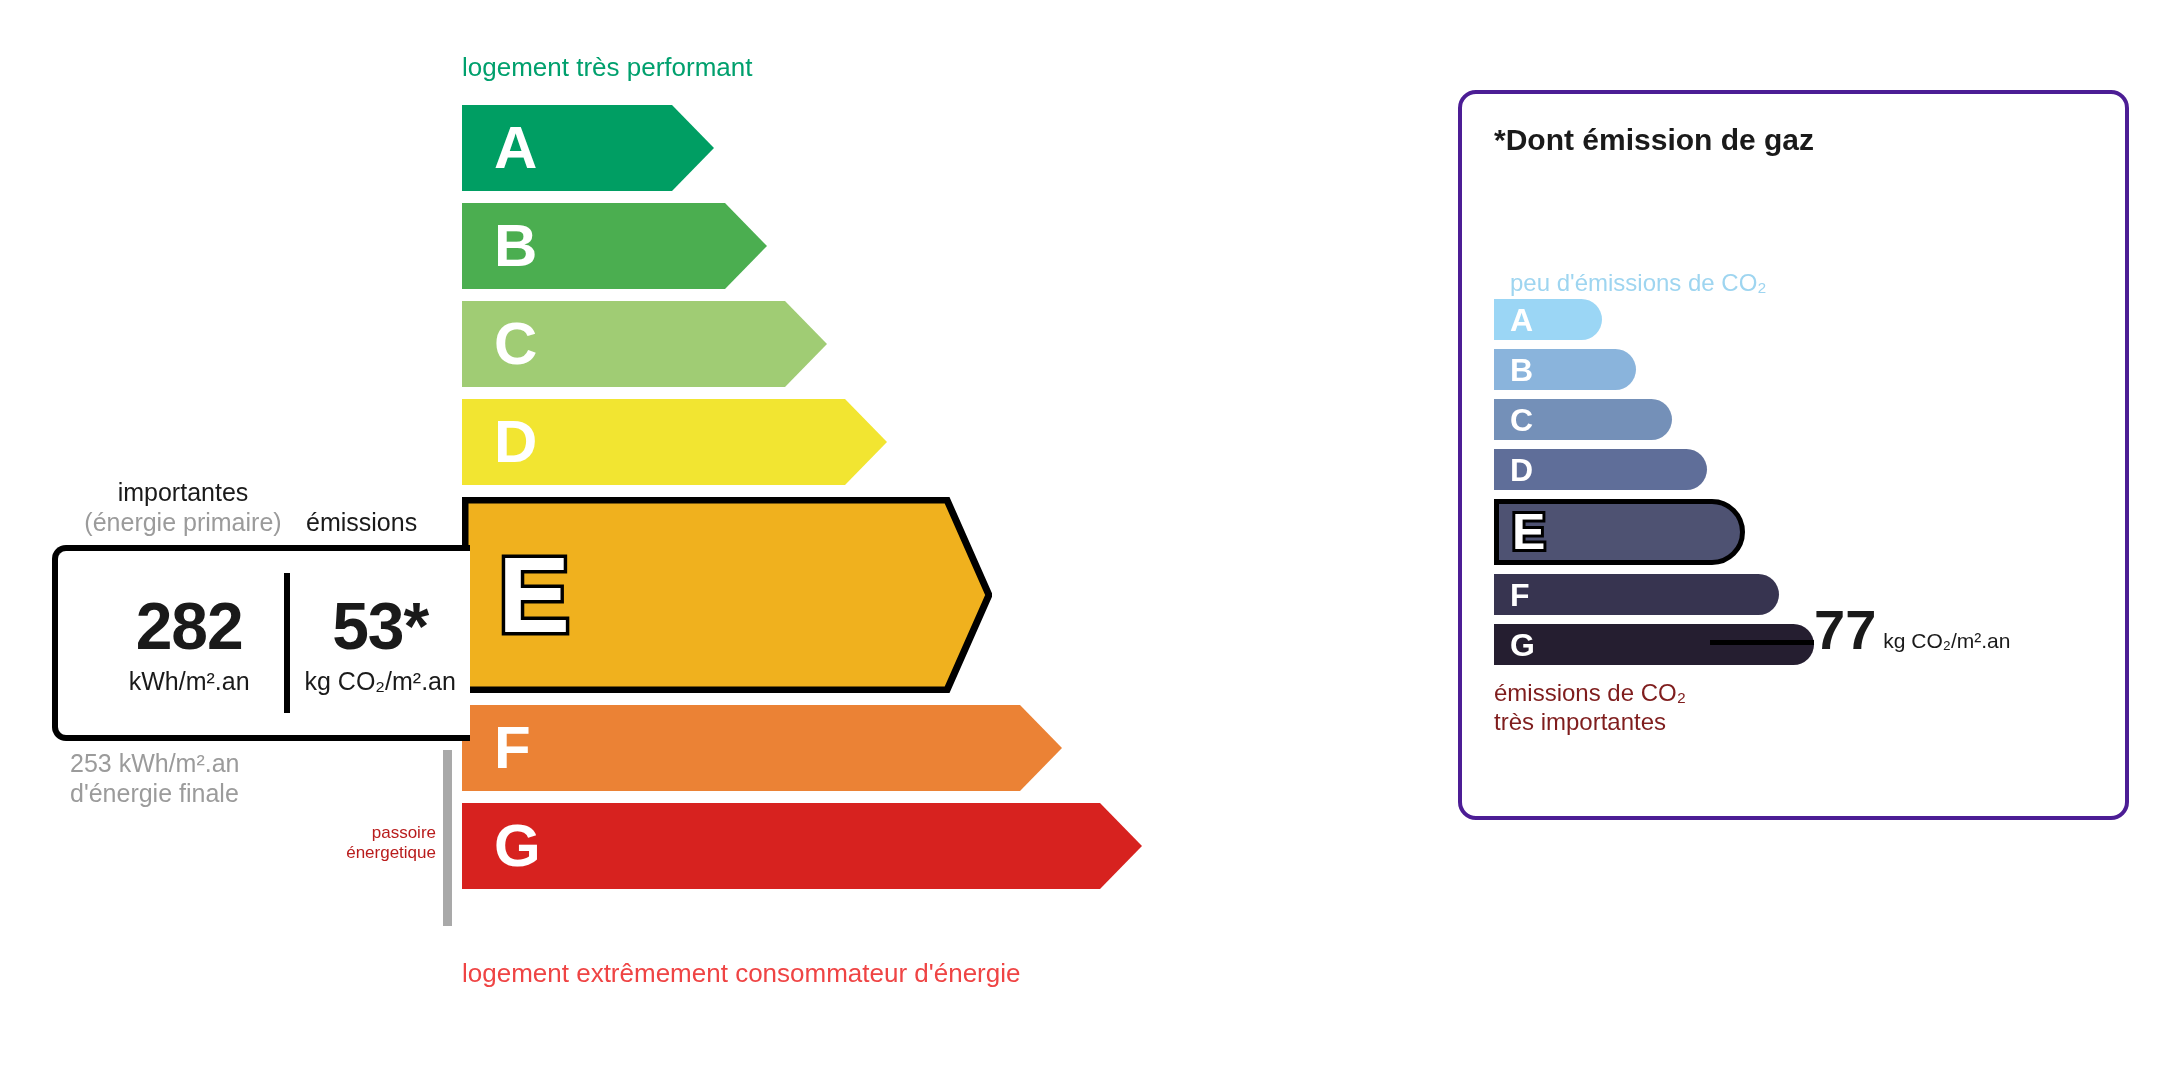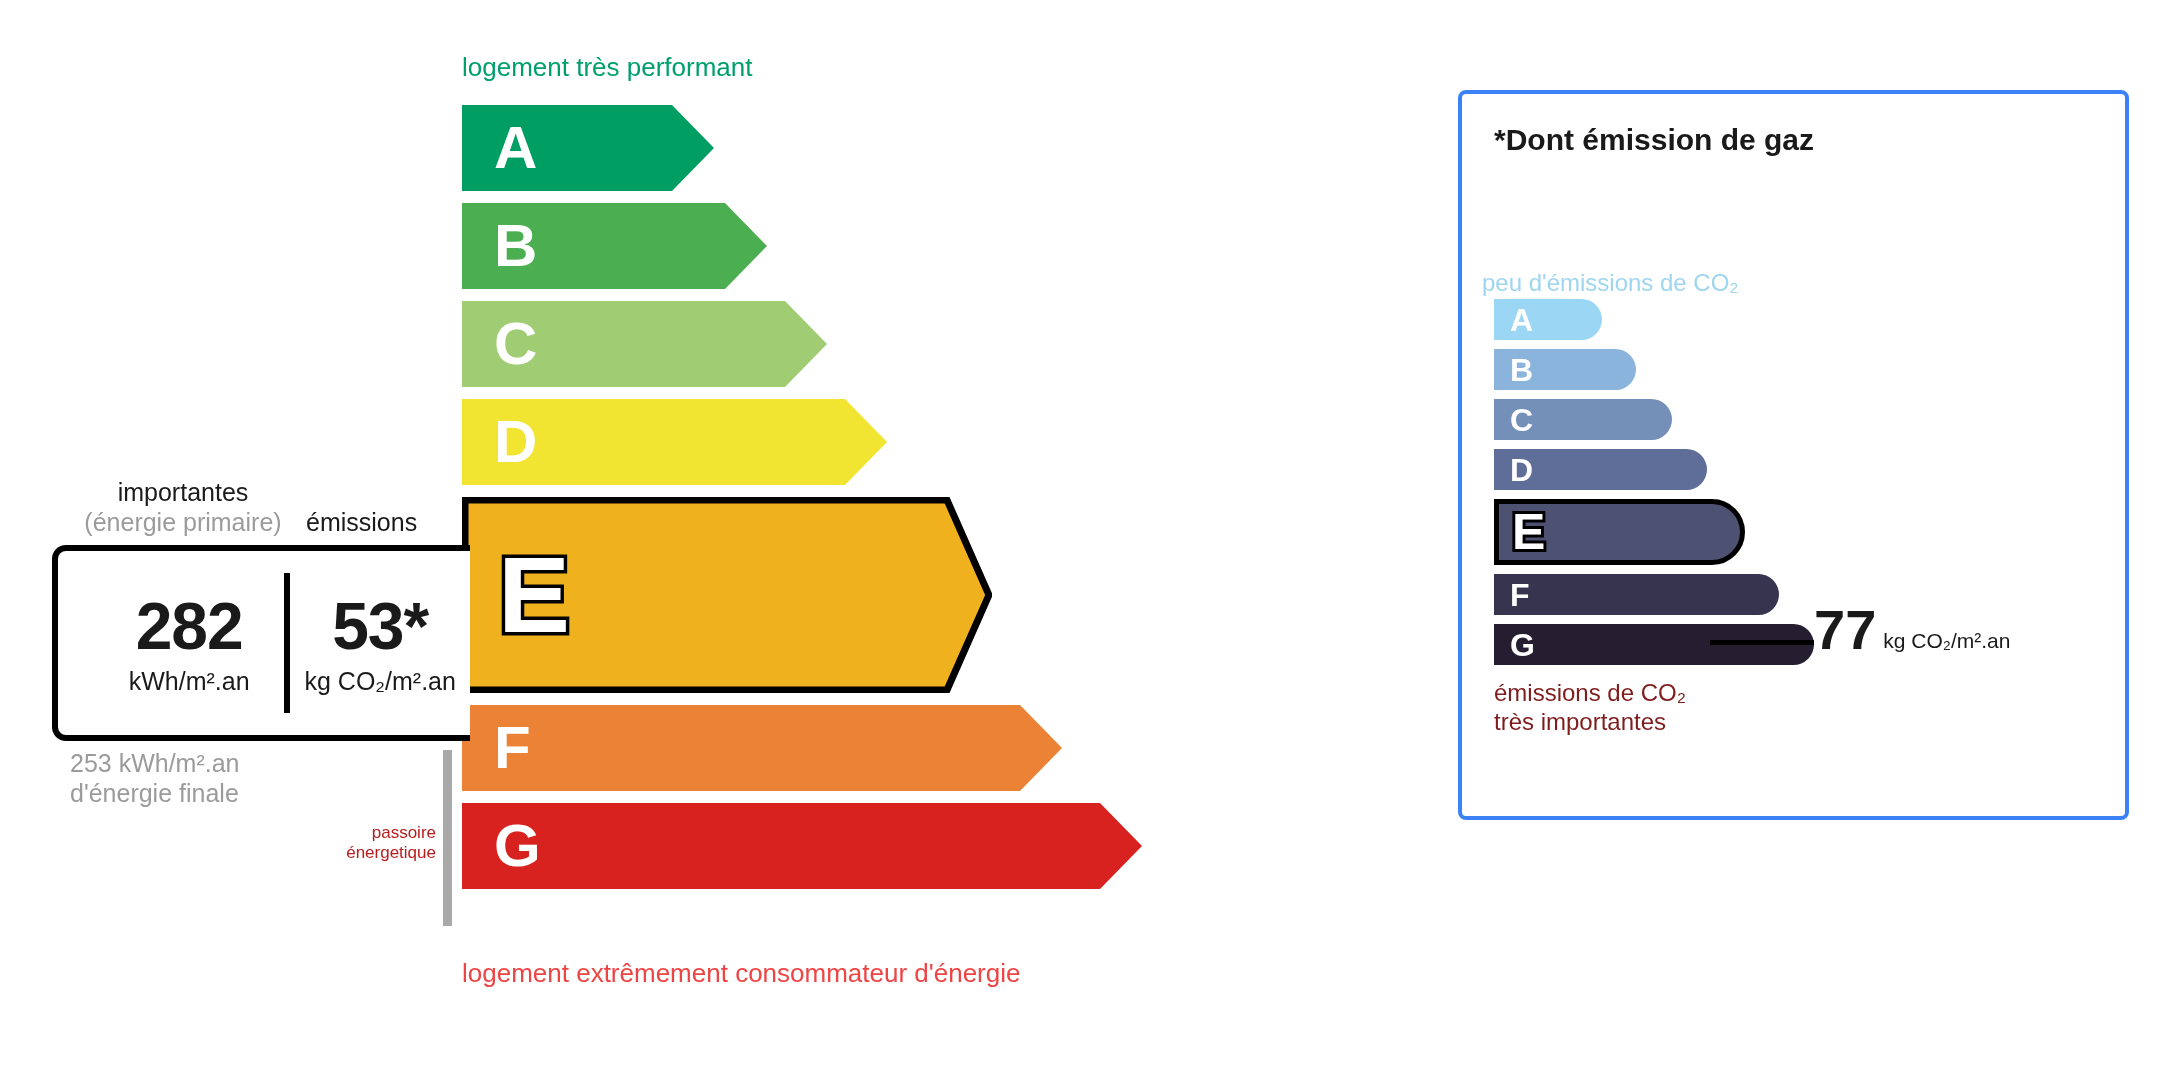--- a/index.html
+++ b/index.html
@@ -39,23 +39,23 @@
   .lbl-conso .sub{color:#9b9b9b;}
   .lbl-emis{position:absolute;left:306px;top:508px;font-size:25px;}
 
   .finale{position:absolute;left:70px;top:748px;font-size:25px;color:#9b9b9b;line-height:1.2;}
   .passoire{position:absolute;left:236px;top:823px;width:200px;text-align:right;
             font-size:17px;color:#b91c1c;line-height:1.2;}
   .pbar{position:absolute;left:443px;top:750px;width:9px;height:176px;background:#a9a9a9;}
 
   
   #co2{position:absolute;left:1458px;top:90px;width:671px;height:730px;
-       box-sizing:border-box;border:4px solid #3b82f6;border-radius:8px;background:#fff;}
+       box-sizing:border-box;border:4px solid #4c1d95;border-radius:18px;background:#fff;}
   .co2-title{position:absolute;left:32px;top:28px;font-size:30px;font-weight:bold;line-height:1.18;}
-  .co2-sub{position:absolute;left:20px;top:175px;font-size:24px;color:#9ed5f0;}
+  .co2-sub{position:absolute;left:48px;top:175px;font-size:24px;color:#9ed5f0;}
   .co2-rows{position:absolute;left:32px;top:205px;}
   .cr{position:relative;height:41px;margin-bottom:9px;}
   .cbar{position:absolute;left:0;top:0;height:41px;border-radius:0 21px 21px 0;}
   .cg{position:absolute;left:16px;top:50%;transform:translateY(-50%);
       font-size:32px;font-weight:bold;color:#fff;line-height:1;}
   .cr.sel{height:66px;margin-bottom:9px;}
   .cr.sel .cbar{height:66px;border:5px solid #000;box-sizing:border-box;border-radius:0 35px 35px 0;}
   .ceml{position:absolute;left:18px;top:50%;transform:translateY(-50%);
         font-size:50px;font-weight:bold;line-height:1;color:#fff;
         -webkit-text-stroke:6px #000;paint-order:stroke fill;}

